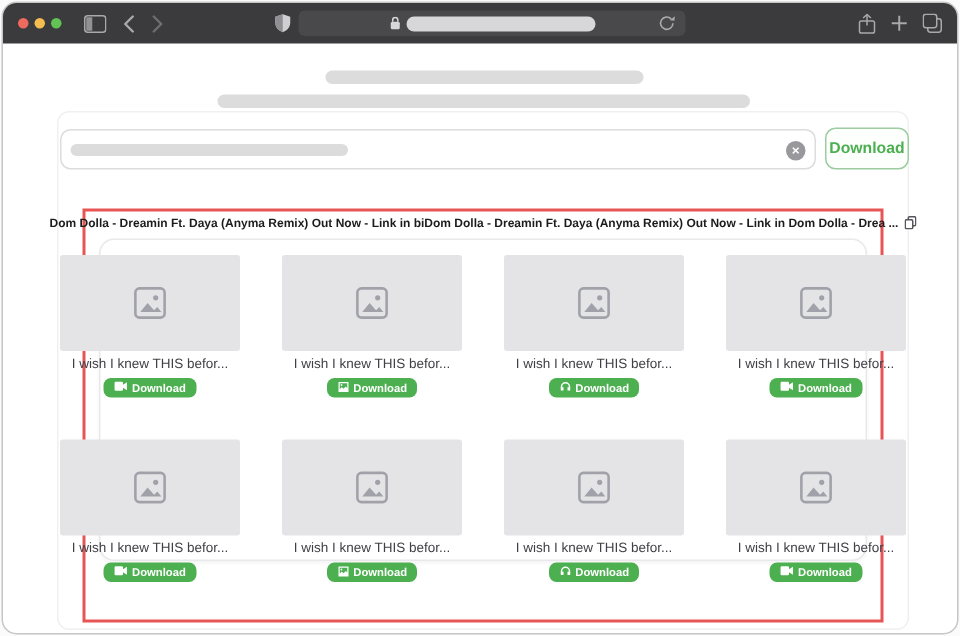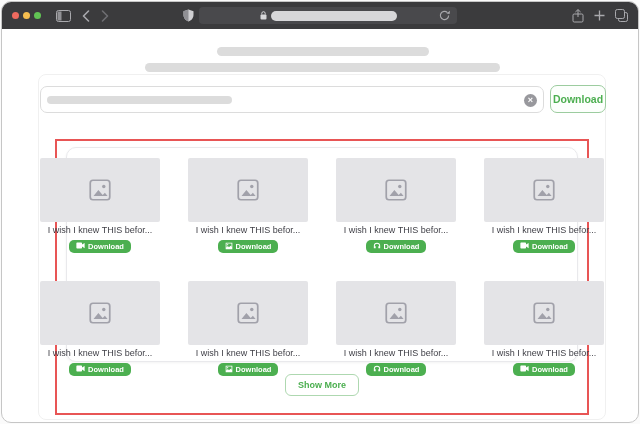--- a/index.html
+++ b/index.html
@@ -130,20 +130,29 @@
 
   <div class="main-panel"></div>
 
   <div class="search-input" title="">
     <span class="search-skel"></span>
     <span class="clear-btn">×</span>
   </div>
   <div class="dl-btn">Download</div>
 
   <div class="red-box">
+    <div class="title-row">
+      <span class="video-title">Dom Dolla - Dreamin Ft. Daya (Anyma Remix) Out Now - Link in biDom Dolla - Dreamin Ft. Daya (Anyma Remix) Out Now - Link in Dom Dolla - Drea ...</span>
+      <span class="copy-ic">
+        <svg width="8" height="9" viewBox="0 0 8 9">
+          <rect x="2.5" y="0.5" width="5" height="6" rx="0.8" fill="none" stroke="#55555b"></rect>
+          <rect x="0.5" y="2.5" width="5" height="6" rx="0.8" fill="#fff" stroke="#55555b"></rect>
+        </svg>
+      </span>
+    </div>
 
     <div class="results-card" id="cards-grid">
   <div class="card">
     <div class="thumb">
       <svg width="26" height="26" viewBox="0 0 24 24">
         <rect x="3" y="3" width="18" height="18" rx="2.5" fill="none" stroke="#a1a1aa" stroke-width="1.6"></rect>
         <circle cx="15.5" cy="8.8" r="1.6" fill="#a1a1aa"></circle>
         <path d="M6 17.5 l4.5-5.5 4 4.5 2-2 2.5 3 z" fill="#a1a1aa"></path>
       </svg>
     </div>
@@ -271,15 +280,14 @@
     <div class="caption">I wish I knew THIS befor...</div>
     <button class="card-dl">
       <span class="card-ic"><svg width="9" height="7" viewBox="0 0 24 18">
                 <path d="M1 3a2 2 0 0 1 2-2h11a2 2 0 0 1 2 2v3.2l7-4.2v14l-7-4.2V15a2 2 0 0 1-2 2H3a2 2 0 0 1-2-2z" fill="#fff"></path>
               </svg></span>
       <span class="card-dl-label">Download</span>
     </button>
   </div>
 </div>
 
-    <button class="show-more">Show More</button>
   </div>
 </div>
 
 </body></html>

